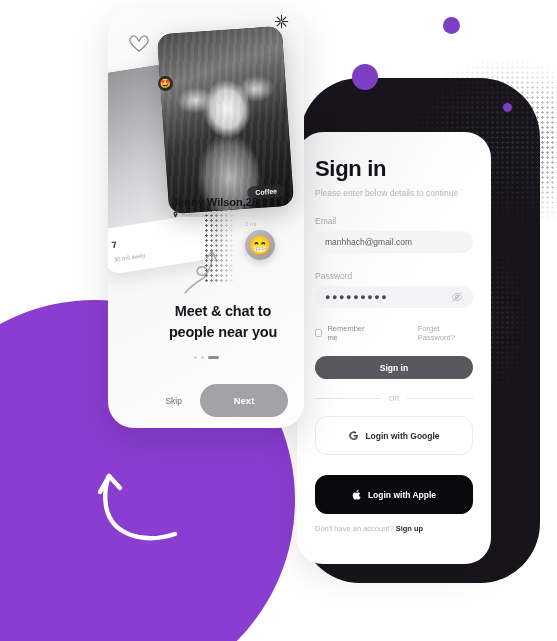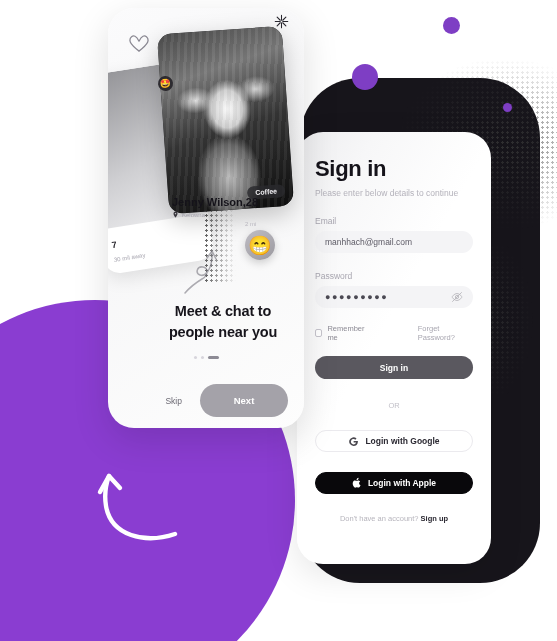--- a/index.html
+++ b/index.html
@@ -80,31 +80,31 @@
   .remember-left { display:flex; align-items:center; gap:5px; }
   .cbox { width:8px; height:8px; border:1px solid #c6c4cc; border-radius:2px; background:#fff; }
   .remember-lbl { font-size:7.5px; color:#8d8b95; }
   .forgot { font-size:7.5px; color:#a9a7b1; }
   .btn-signin {
     margin-top:14px; height:23px; border-radius:12px;
     background:#5a585f; color:#fff; font-size:8.5px; font-weight:bold;
     display:flex; align-items:center; justify-content:center;
     border:none; width:100%;
   }
-  .or-row { display:flex; align-items:center; gap:7px; margin-top:15px;flex-direction:column; }
+  .or-row { display:flex; align-items:center; gap:7px; margin-top:15px; }
   .or-line { flex:1; height:1px; background:#e6e5e9; }
   .or-txt { font-size:7.5px; color:#c2c0c8; }
   .btn-social {
-    margin-top:13px; height:22px; border-radius:12px;
+    margin-top:13px; height:39px; border-radius:12px;
     display:flex; align-items:center; justify-content:center; gap:6px;
     font-size:8.5px; width:100%; border:1px solid #ebeaee; background:#fff; color:#2b2932;
     font-weight:bold;
   }
   .btn-social.apple { background:#09080b; color:#fff; border-color:#09080b; margin-top:20px; }
-  .signup-row { margin-top:20px; text-align:center; font-size:7.5px; color:#b7b5bd; }
+  .signup-row { margin-top:10px; font-size:7.5px; color:#b7b5bd; }
   .signup-row b { color:#2b2932; }
 
   
   .phone-left {
     position:absolute; left:108px; top:8px; width:196px; height:420px;
     background:linear-gradient(150deg,#fbfbfc 0%,#f6f6f7 40%,#fdfdfd 100%);
     border-radius:26px;
     box-shadow:0 12px 36px rgba(0,0,0,.13);
     overflow:hidden;
   }

